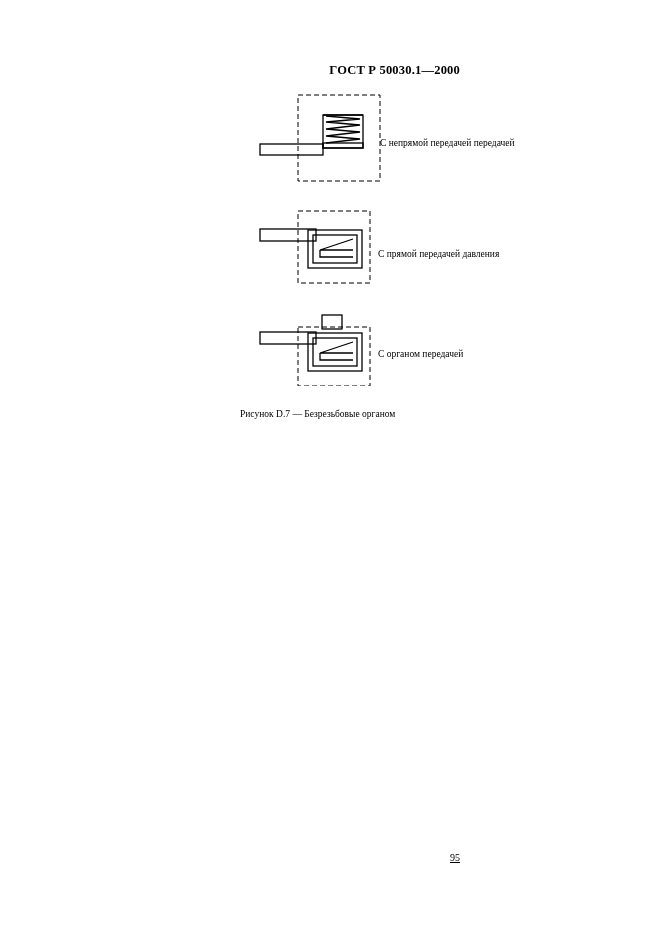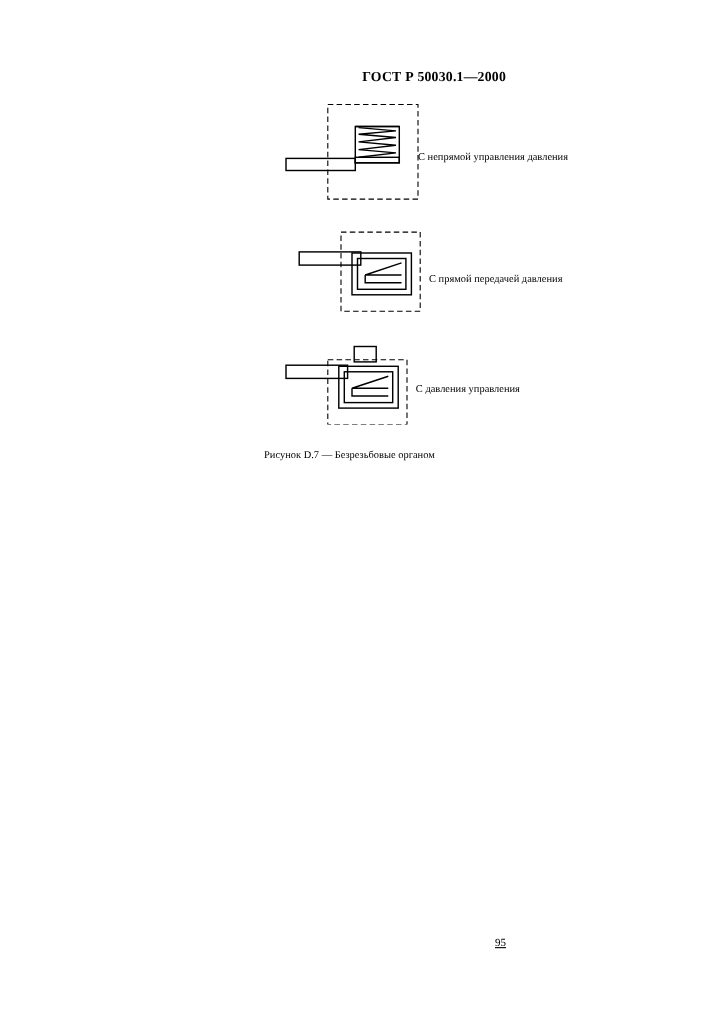--- a/index.html
+++ b/index.html
@@ -30,21 +30,21 @@
     font-weight: bold;
     font-size: 12.5px;
     letter-spacing: 0.2px;
     white-space: nowrap;
   }
   .figure-block {
     position: absolute;
   }
   
   .fig1 { left: 250px; top: 93px; width: 300px; height: 90px; }
-  .fig2 { left: 262px; top: 209px; width: 300px; height: 78px; }
+  .fig2 { left: 250px; top: 209px; width: 300px; height: 78px; }
   .fig3 { left: 250px; top: 313px; width: 300px; height: 73px; }
 
   .caption-right {
     position: absolute;
     font-size: 9.5px;
     font-family: "Liberation Serif", serif;
     white-space: nowrap;
   }
   .fig-caption {
     position: absolute;
@@ -79,21 +79,21 @@
       <rect x="73" y="22" width="40" height="33" fill="none" stroke="#000" stroke-width="1.3"></rect>
 
       <rect x="10" y="51" width="63" height="11" fill="none" stroke="#000" stroke-width="1.3"></rect>
 
       <rect x="73" y="50" width="40" height="5" fill="none" stroke="#000" stroke-width="1.3"></rect>
 
       <path d="M76 50 L110 46 L76 43 L110 39 L76 36 L110 32 L76 29 L110 26 L76 23" fill="none" stroke="#000" stroke-width="1.3"></path>
 
       <line x1="73" y1="22" x2="113" y2="22" stroke="#000" stroke-width="1.3"></line>
     </svg>
-    <div class="caption-right" style="left:130px; top:45px;">С непрямой управления давления</div>
+    <div class="caption-right" style="left:130px; top:45px;">С непрямой передачей передачей</div>
   </div>
 
   <div class="figure-block fig2">
     <svg width="300" height="78" viewBox="0 0 300 78">
 
       <rect x="48" y="2" width="72" height="72" fill="none" stroke="#000" stroke-width="1" stroke-dasharray="5,3"></rect>
 
       <rect x="58" y="21" width="54" height="38" fill="none" stroke="#000" stroke-width="1.3"></rect>
       <rect x="63" y="26" width="44" height="28" fill="none" stroke="#000" stroke-width="1.3"></rect>
 
@@ -113,20 +113,20 @@
       <rect x="72" y="2" width="20" height="14" fill="none" stroke="#000" stroke-width="1.3"></rect>
 
       <rect x="58" y="20" width="54" height="38" fill="none" stroke="#000" stroke-width="1.3"></rect>
       <rect x="63" y="25" width="44" height="28" fill="none" stroke="#000" stroke-width="1.3"></rect>
 
       <rect x="10" y="19" width="56" height="12" fill="none" stroke="#000" stroke-width="1.3"></rect>
 
       <path d="M103 29 L70 40 L103 40" fill="none" stroke="#000" stroke-width="1.3"></path>
       <path d="M70 40 L70 47 L103 47" fill="none" stroke="#000" stroke-width="1.3"></path>
     </svg>
-    <div class="caption-right" style="left:128px; top:36px;">С  давления управления</div>
+    <div class="caption-right" style="left:128px; top:36px;">С  органом передачей</div>
   </div>
 
   <div class="fig-caption">Рисунок D.7 — Безрезьбовые органом</div>
 
   <div class="page-number">95</div>
 
 </div>
 
 </body></html>

